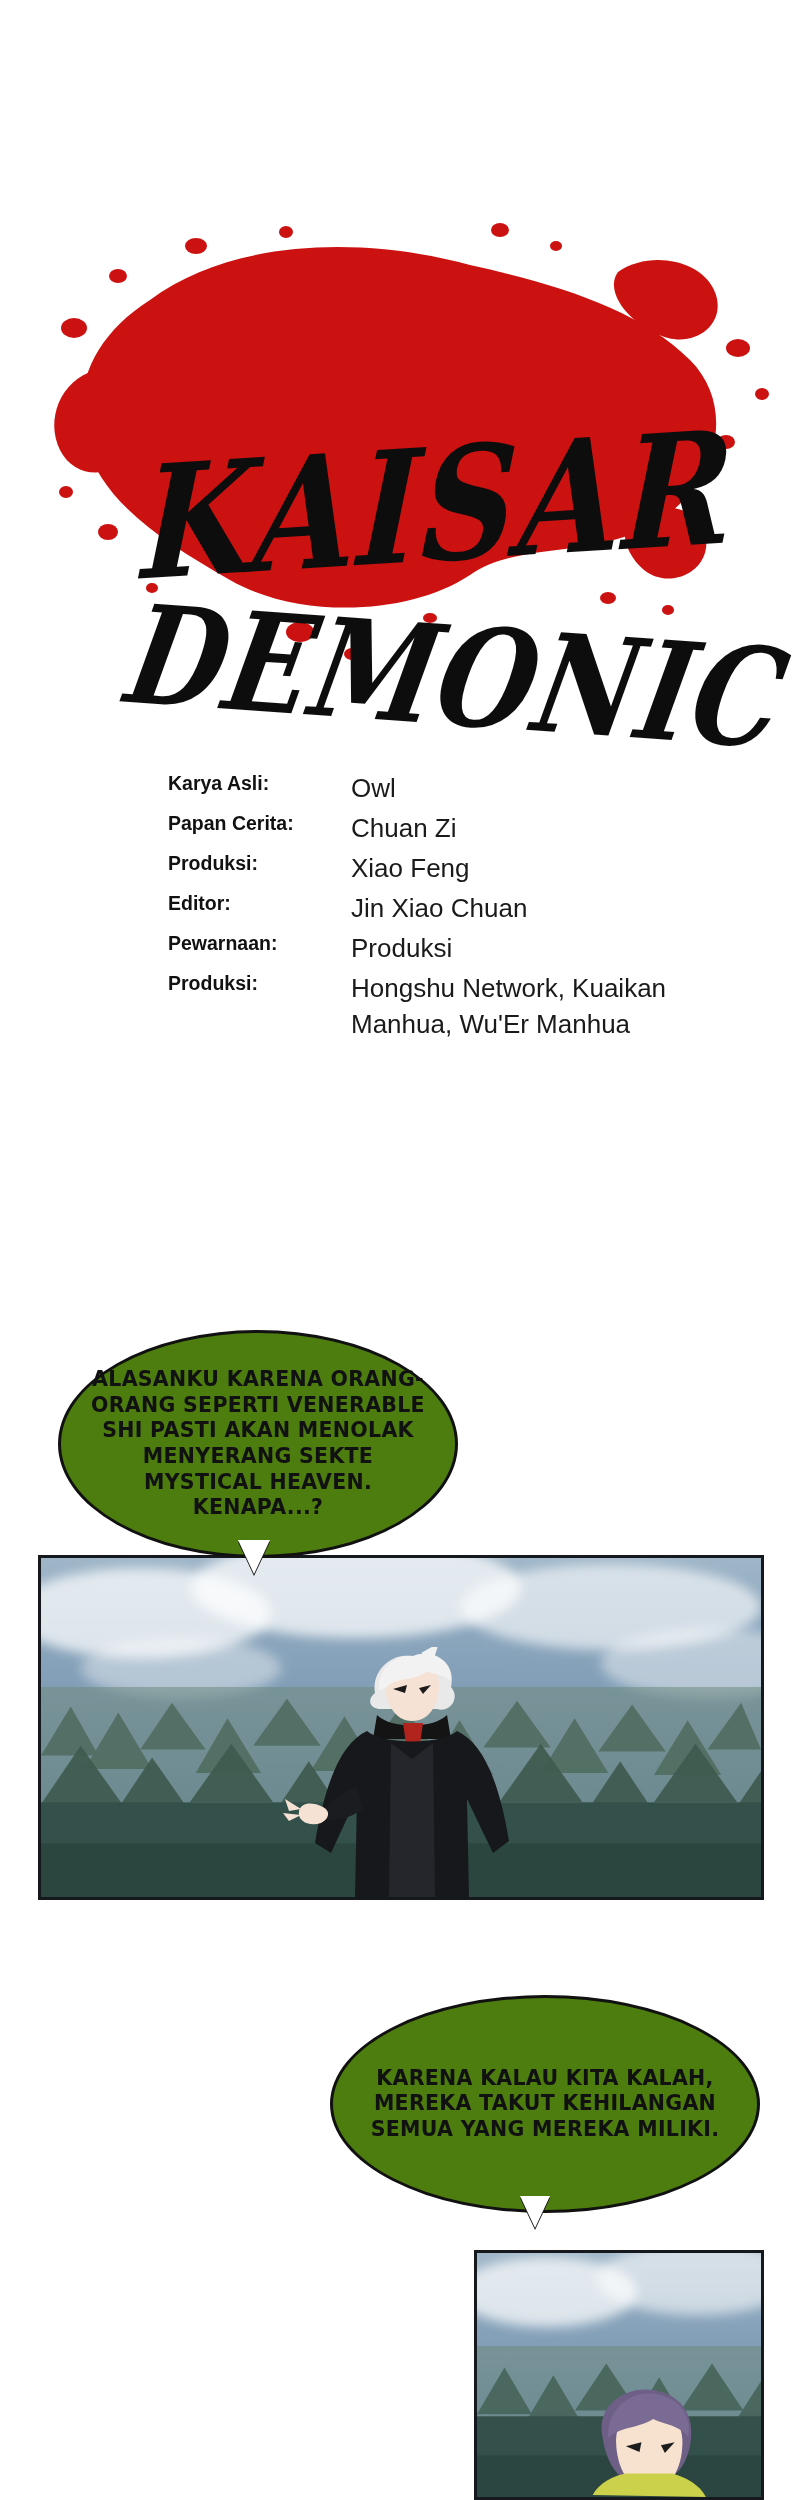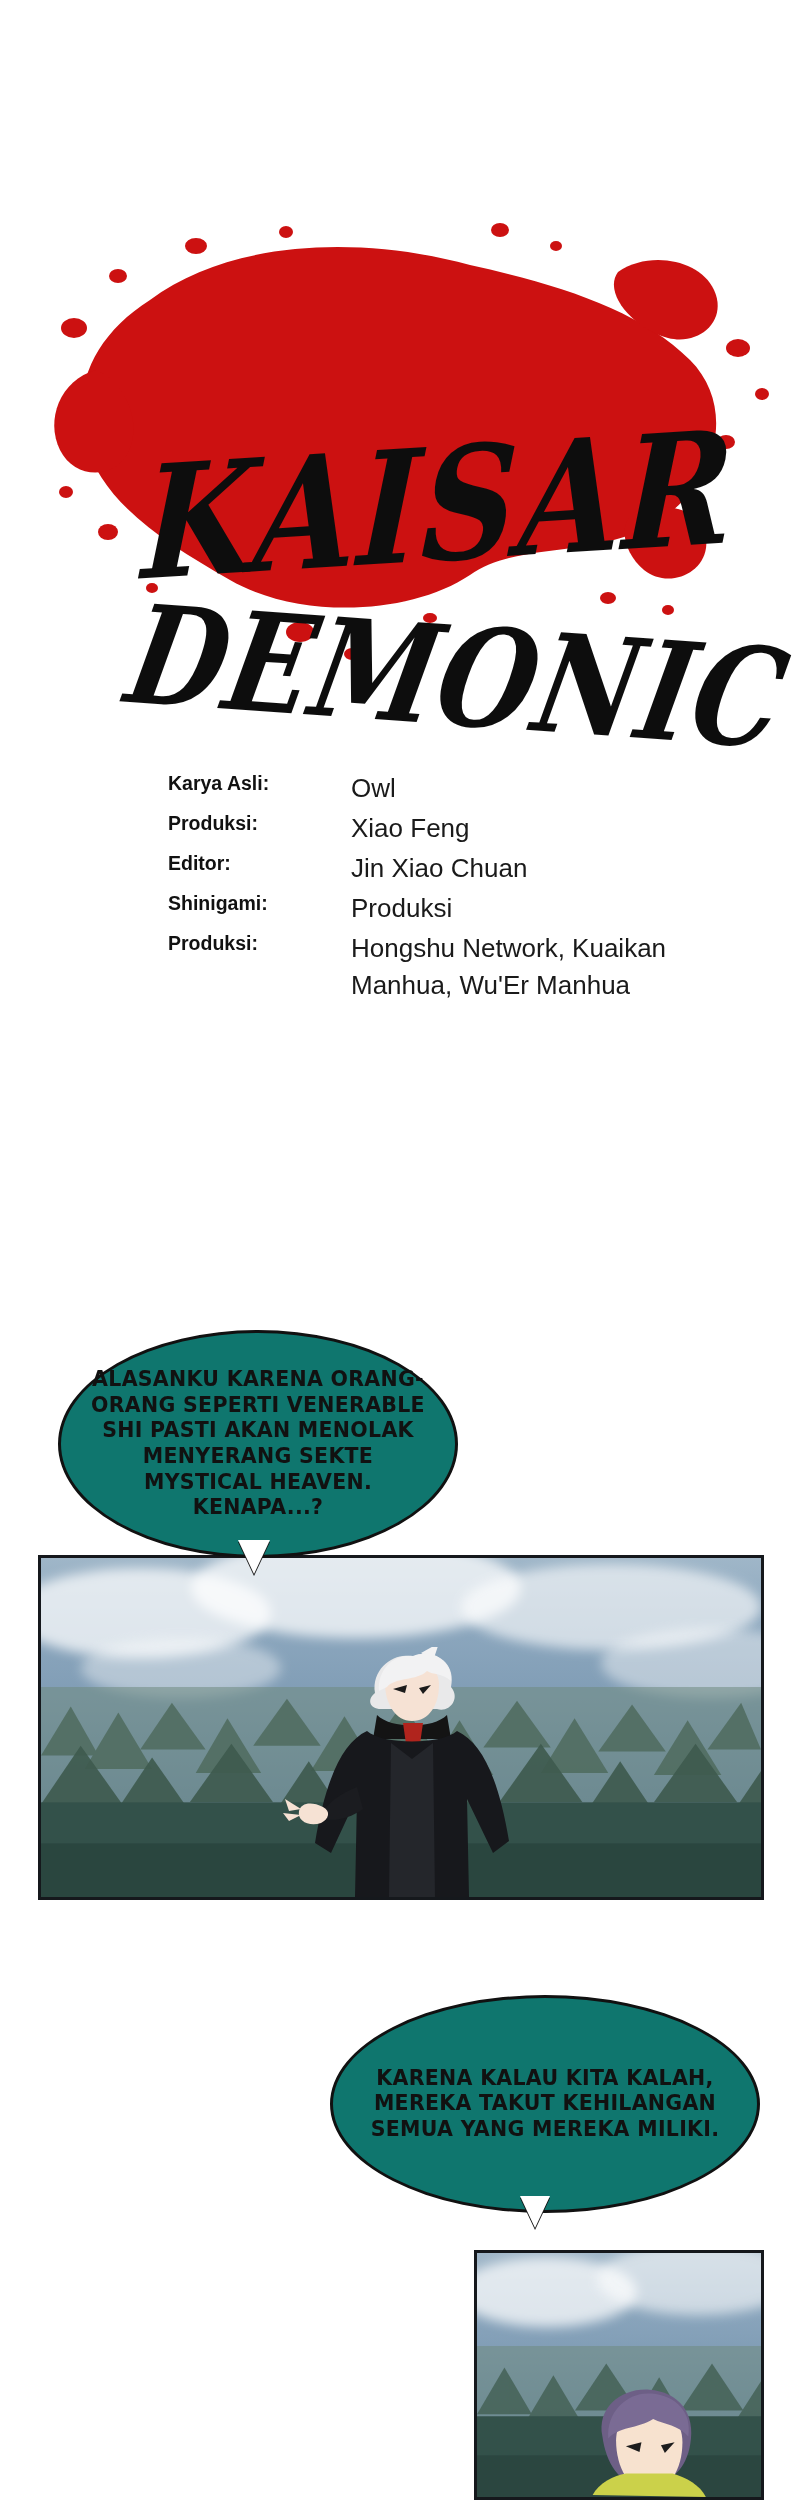--- a/index.html
+++ b/index.html
@@ -146,21 +146,21 @@
     left: 50%;
     transform: translateX(-50%);
     bottom: 0;
     width: 260px;
     height: 250px;
   }
 
   
   .bubble {
     position: absolute;
-    background: #0f766e;
+    background: #4d7c0f;
     border: 3px solid #111111;
     border-radius: 50% / 50%;
     box-sizing: border-box;
     display: flex;
     align-items: center;
     justify-content: center;
     text-align: center;
     z-index: 5;
   }
   .bubble p {
@@ -248,29 +248,33 @@
       <div class="title-line2">DEMONIC</div>
     </div>
   </div>
 
   <div class="credits">
     <div class="credit-row">
       <div class="credit-label">Karya Asli:</div>
       <div class="credit-value">Owl</div>
     </div>
     <div class="credit-row">
+      <div class="credit-label">Papan Cerita:</div>
+      <div class="credit-value">Chuan Zi</div>
+    </div>
+    <div class="credit-row">
       <div class="credit-label">Produksi:</div>
       <div class="credit-value">Xiao Feng</div>
     </div>
     <div class="credit-row">
       <div class="credit-label">Editor:</div>
       <div class="credit-value">Jin Xiao Chuan</div>
     </div>
     <div class="credit-row">
-      <div class="credit-label">Shinigami:</div>
+      <div class="credit-label">Pewarnaan:</div>
       <div class="credit-value">Produksi</div>
     </div>
     <div class="credit-row">
       <div class="credit-label">Produksi:</div>
       <div class="credit-value" style="max-width:330px;">Hongshu Network, Kuaikan Manhua, Wu'Er Manhua</div>
     </div>
   </div>
 
   <div class="bubble bubble-1">
     <p>ALASANKU KARENA ORANG-ORANG SEPERTI VENERABLE SHI PASTI AKAN MENOLAK MENYERANG SEKTE MYSTICAL HEAVEN. KENAPA...?</p>

